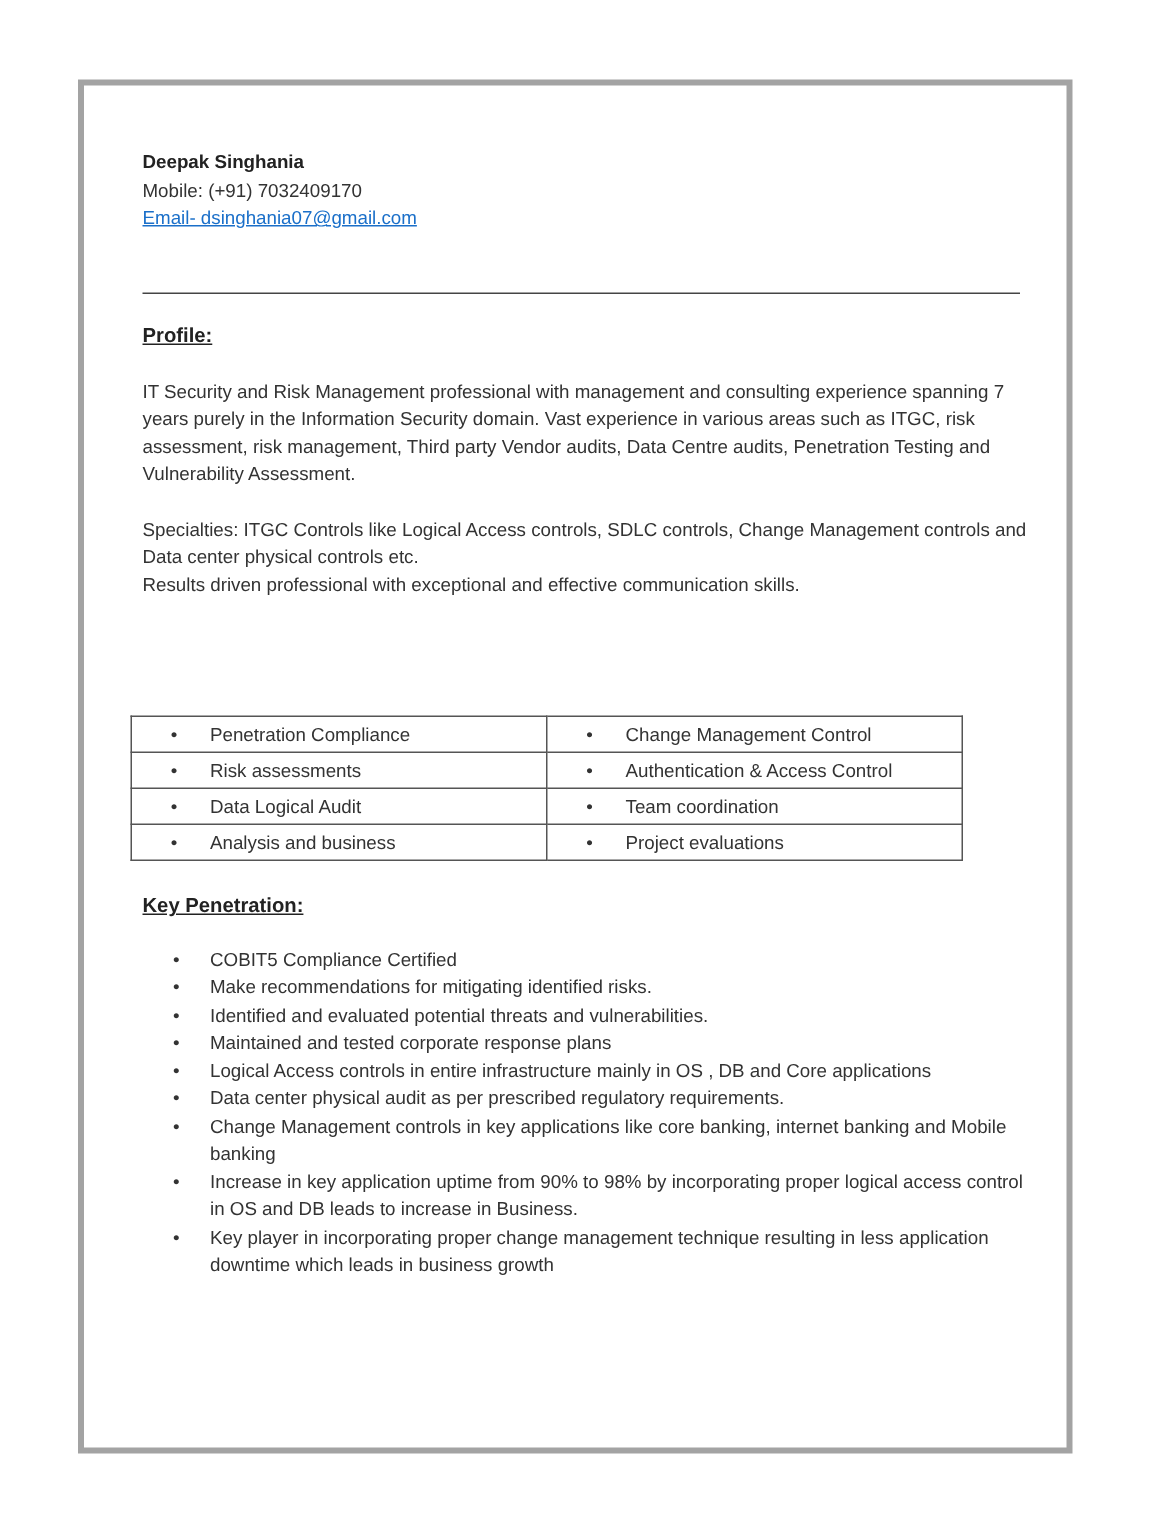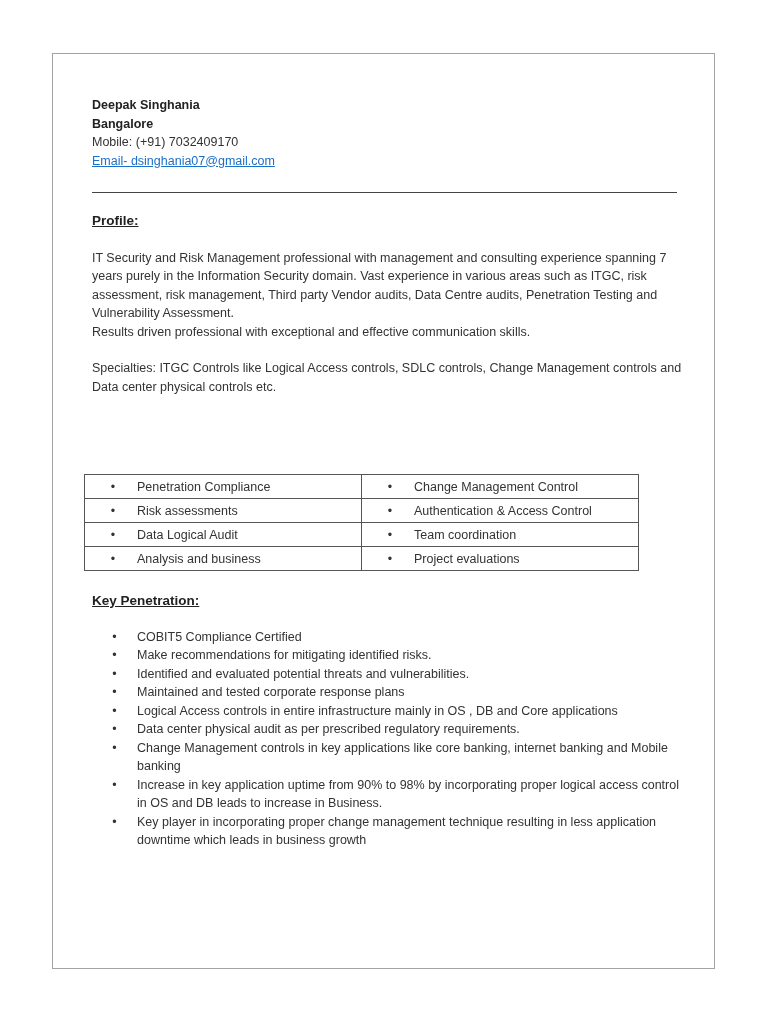--- a/index.html
+++ b/index.html
@@ -1,19 +1,19 @@
 <!DOCTYPE html>
 <html><head>
 <meta charset="utf-8">
 <style>
   html, body { margin:0; padding:0; background:#ffffff; }
   body { width:768px; height:1024px; position:relative; overflow:hidden;
          font-family:"Liberation Sans", sans-serif; color:#333; }
   .page { position:absolute; left:52px; top:53px; width:663px; height:916px;
-          border:1px solid #a3a3a3; box-sizing:border-box; background:#fff; }
+          border:4px solid #a3a3a3; box-sizing:border-box; background:#fff; }
   .content { position:absolute; left:39px; top:42px; width:590px; font-size:12.5px; line-height:18.5px; }
   .bold { font-weight:bold; color:#222; }
   .link { color:#1a6fc9; text-decoration:underline; }
   .divider { position:absolute; left:39px; top:138px; width:585px; height:0; border-top:1.5px solid #444; }
   .heading { font-weight:bold; text-decoration:underline; font-size:13.5px; color:#222; }
   p { margin:0; }
   table.skills { border-collapse:collapse; position:absolute; left:31px; top:420px; width:555px; font-size:12.5px; }
   table.skills td { border:1px solid #555; height:23px; padding:0; vertical-align:middle; width:50%; }
   .cell { display:flex; align-items:center; }
   .cell .bullet { width:52px; text-align:center; padding-left:4px; box-sizing:border-box; }
@@ -21,32 +21,31 @@
   ul.comp li { display:flex; line-height:18.5px; }
   ul.comp li .bullet { width:45px; text-align:center; flex:none; }
   ul.comp li .txt { flex:1; }
 </style>
 </head>
 <body>
 
 <div class="page">
   <div class="content">
     <p class="bold">Deepak Singhania</p>
-    <p class="bold">Bangalore</p>
     <p>Mobile: (+91) 7032409170</p>
     <p><span class="link">Email- dsinghania07@gmail.com</span></p>
   </div>
 
   <div class="divider"></div>
 
   <div class="content" style="top:158px;">
     <p class="heading">Profile: </p>
     <p style="margin-top:18px;">IT Security and Risk Management professional with management and consulting experience spanning 7 years purely in the Information Security domain. Vast experience in various areas such as ITGC, risk assessment, risk management, Third party Vendor audits, Data Centre audits, Penetration Testing and Vulnerability Assessment.</p>
+    <p style="margin-top:18px;">Specialties:  ITGC Controls like Logical Access controls, SDLC controls, Change Management controls and Data center physical controls etc.</p>
     <p>Results driven professional with exceptional and effective communication skills.</p>
-    <p style="margin-top:18px;">Specialties:  ITGC Controls like Logical Access controls, SDLC controls, Change Management controls and Data center physical controls etc.</p>
   </div>
 
 
   <table class="skills">
     <tbody id="skills-body">
         <tr>
           <td>
             <div class="cell">
               <span class="bullet">•</span>
               <span>Penetration Compliance</span>

